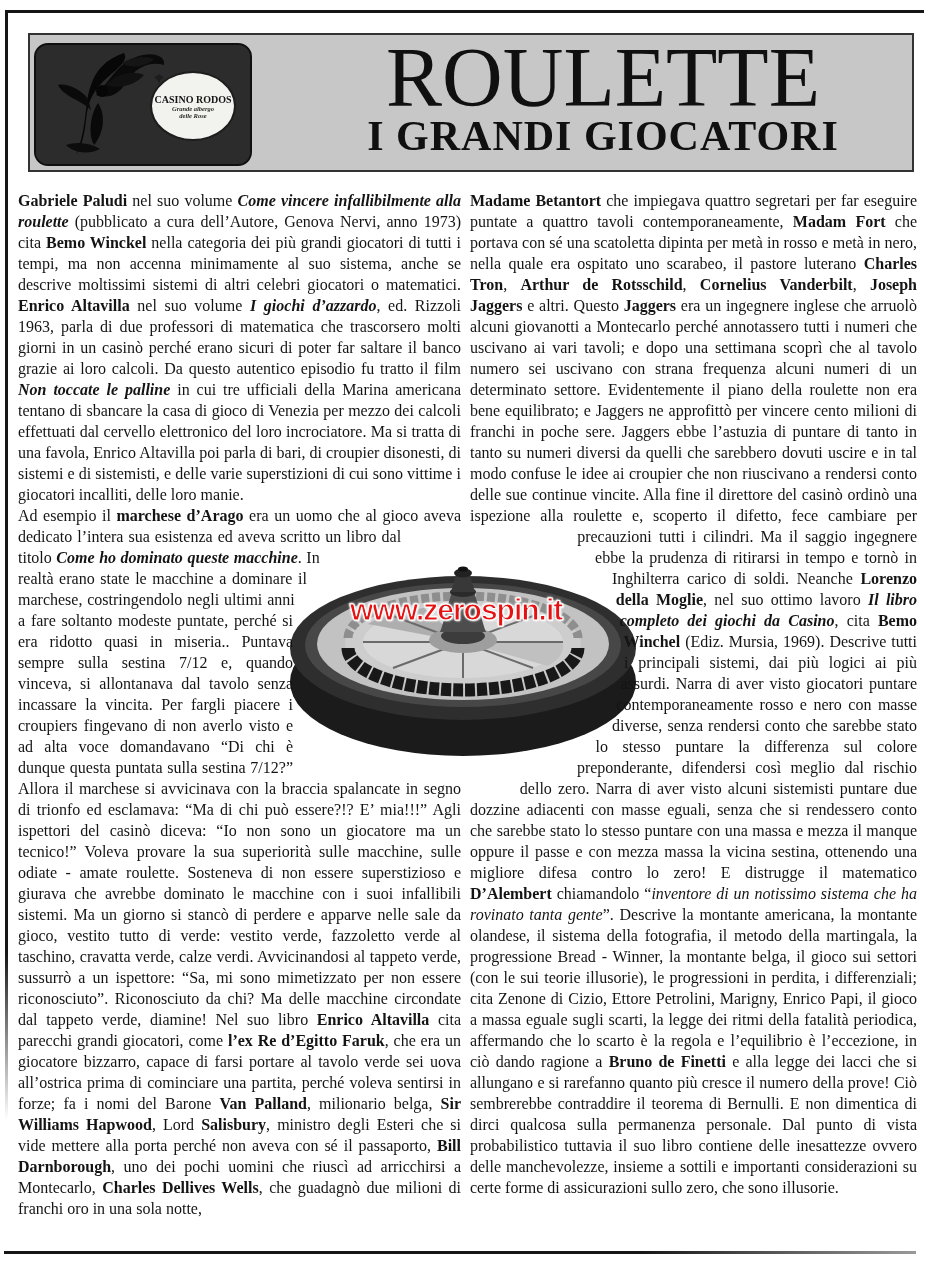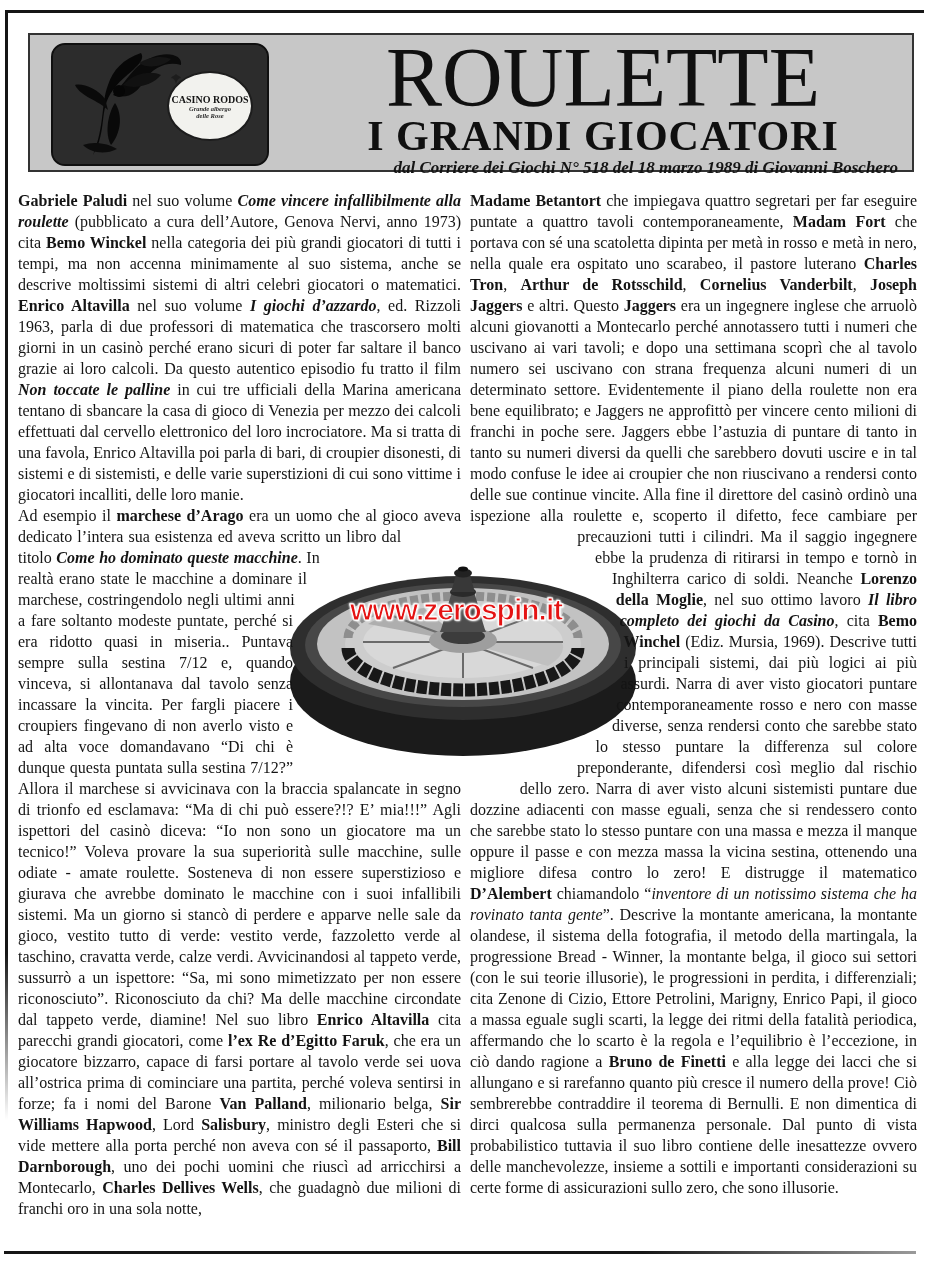--- a/index.html
+++ b/index.html
@@ -9,21 +9,21 @@
   
   .line-top{position:absolute;left:8px;top:10px;width:916px;height:3px;background:#161616;}
   .line-left{position:absolute;left:5px;top:10px;width:3px;height:1110px;
              background:linear-gradient(#161616 85%,rgba(22,22,22,0));}
   .line-bottom{position:absolute;left:4px;top:1251px;width:912px;height:3px;
              background:linear-gradient(90deg,#161616 70%,#9a9a9a 100%);}
 
   
   .banner{position:absolute;left:28px;top:33px;width:886px;height:139px;
           background:#c7c7c7;border:2px solid #333;box-sizing:border-box;}
-  .logo-box{position:absolute;left:21px;top:8px;width:214px;height:119px;
+  .logo-box{position:absolute;left:4px;top:8px;width:214px;height:119px;
             background:#2a2a2a;border:2px solid #101010;border-radius:14px;overflow:hidden;}
   .logo-box svg{position:absolute;left:0;top:0;}
   .seal{position:absolute;left:114px;top:26px;width:86px;height:70px;background:#f2f2ee;
         border:2px solid #1d1d1d;border-radius:50%;box-sizing:border-box;
         display:flex;flex-direction:column;align-items:center;justify-content:center;text-align:center;}
   .seal .crest{line-height:8px;margin-bottom:1px;}
   .seal .name{font-size:10px;font-weight:bold;letter-spacing:0px;white-space:nowrap;color:#141414;}
   .seal .sub{font-size:6.5px;font-style:italic;font-weight:bold;line-height:7px;color:#2a2a2a;}
 
   .masthead{position:absolute;left:268px;top:0;right:4px;height:100%;text-align:center;}
@@ -85,21 +85,20 @@
           </svg>
       </div>
       <div class="name">CASINO RODOS</div>
       <div class="sub">Grande albergo</div>
       <div class="sub">delle Rose</div>
     </div>
   </div>
   <div class="masthead">
     <div class="title">ROULETTE</div>
     <div class="subtitle">I GRANDI GIOCATORI</div>
-    <div class="byline">dal Corriere dei Giochi N° 518 del 18 marzo 1989 di Giovanni Boschero</div>
   </div>
 </div>
 
 <div class="wheel">
   <svg width="354" height="208" viewBox="0 0 354 208">
     <ellipse cx="177" cy="130" rx="173" ry="74" fill="#1b1b1b"></ellipse>
     <ellipse cx="177" cy="96" rx="173" ry="72" fill="#2e2e2e"></ellipse>
     <ellipse cx="177" cy="93" rx="158" ry="62" fill="#474747"></ellipse>
     <ellipse cx="177" cy="92" rx="146" ry="56" fill="#c2c2c2"></ellipse>
     <ellipse cx="177" cy="92" rx="118" ry="44" fill="#cdcdcd"></ellipse>

